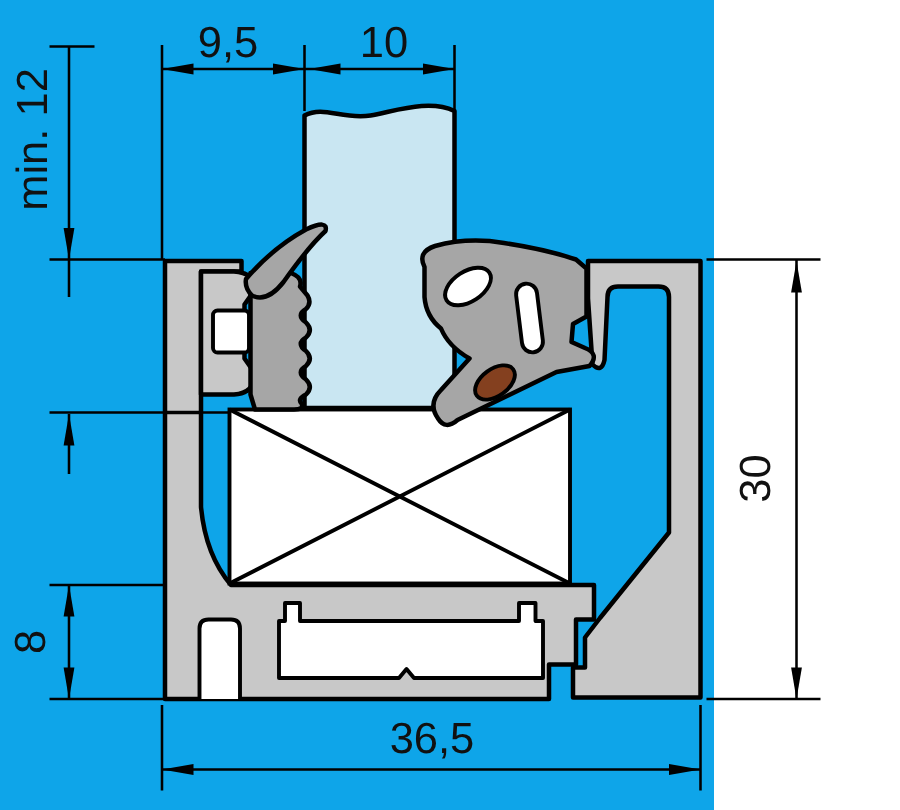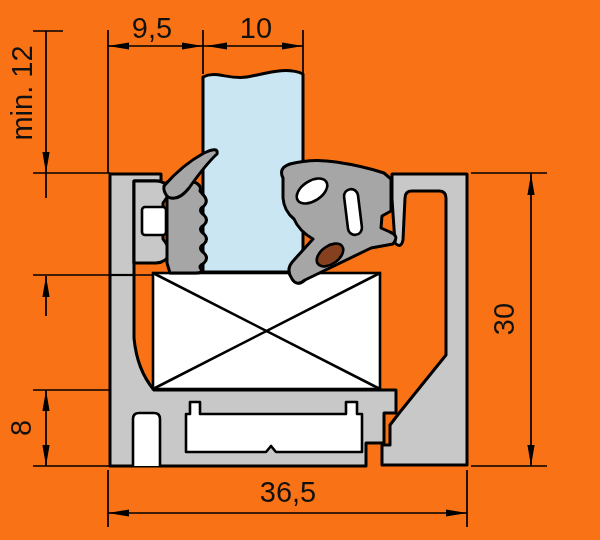--- a/index.html
+++ b/index.html
@@ -6,23 +6,23 @@
     margin: 0;
     padding: 0;
     background: #ffffff;
     width: 600px;
     height: 540px;
     overflow: hidden;
     font-family: "Liberation Sans", sans-serif;
   }
   .stage {
     position: relative;
-    width: 600px;
+    width: 476px;
     height: 540px;
-    background: #f97316;
+    background: #0ea5e9;
   }
   svg { display: block; }
   text {
     font-family: "Liberation Sans", sans-serif;
     font-size: 29px;
     fill: #111111;
   }
 </style>
 </head>
 <body>

